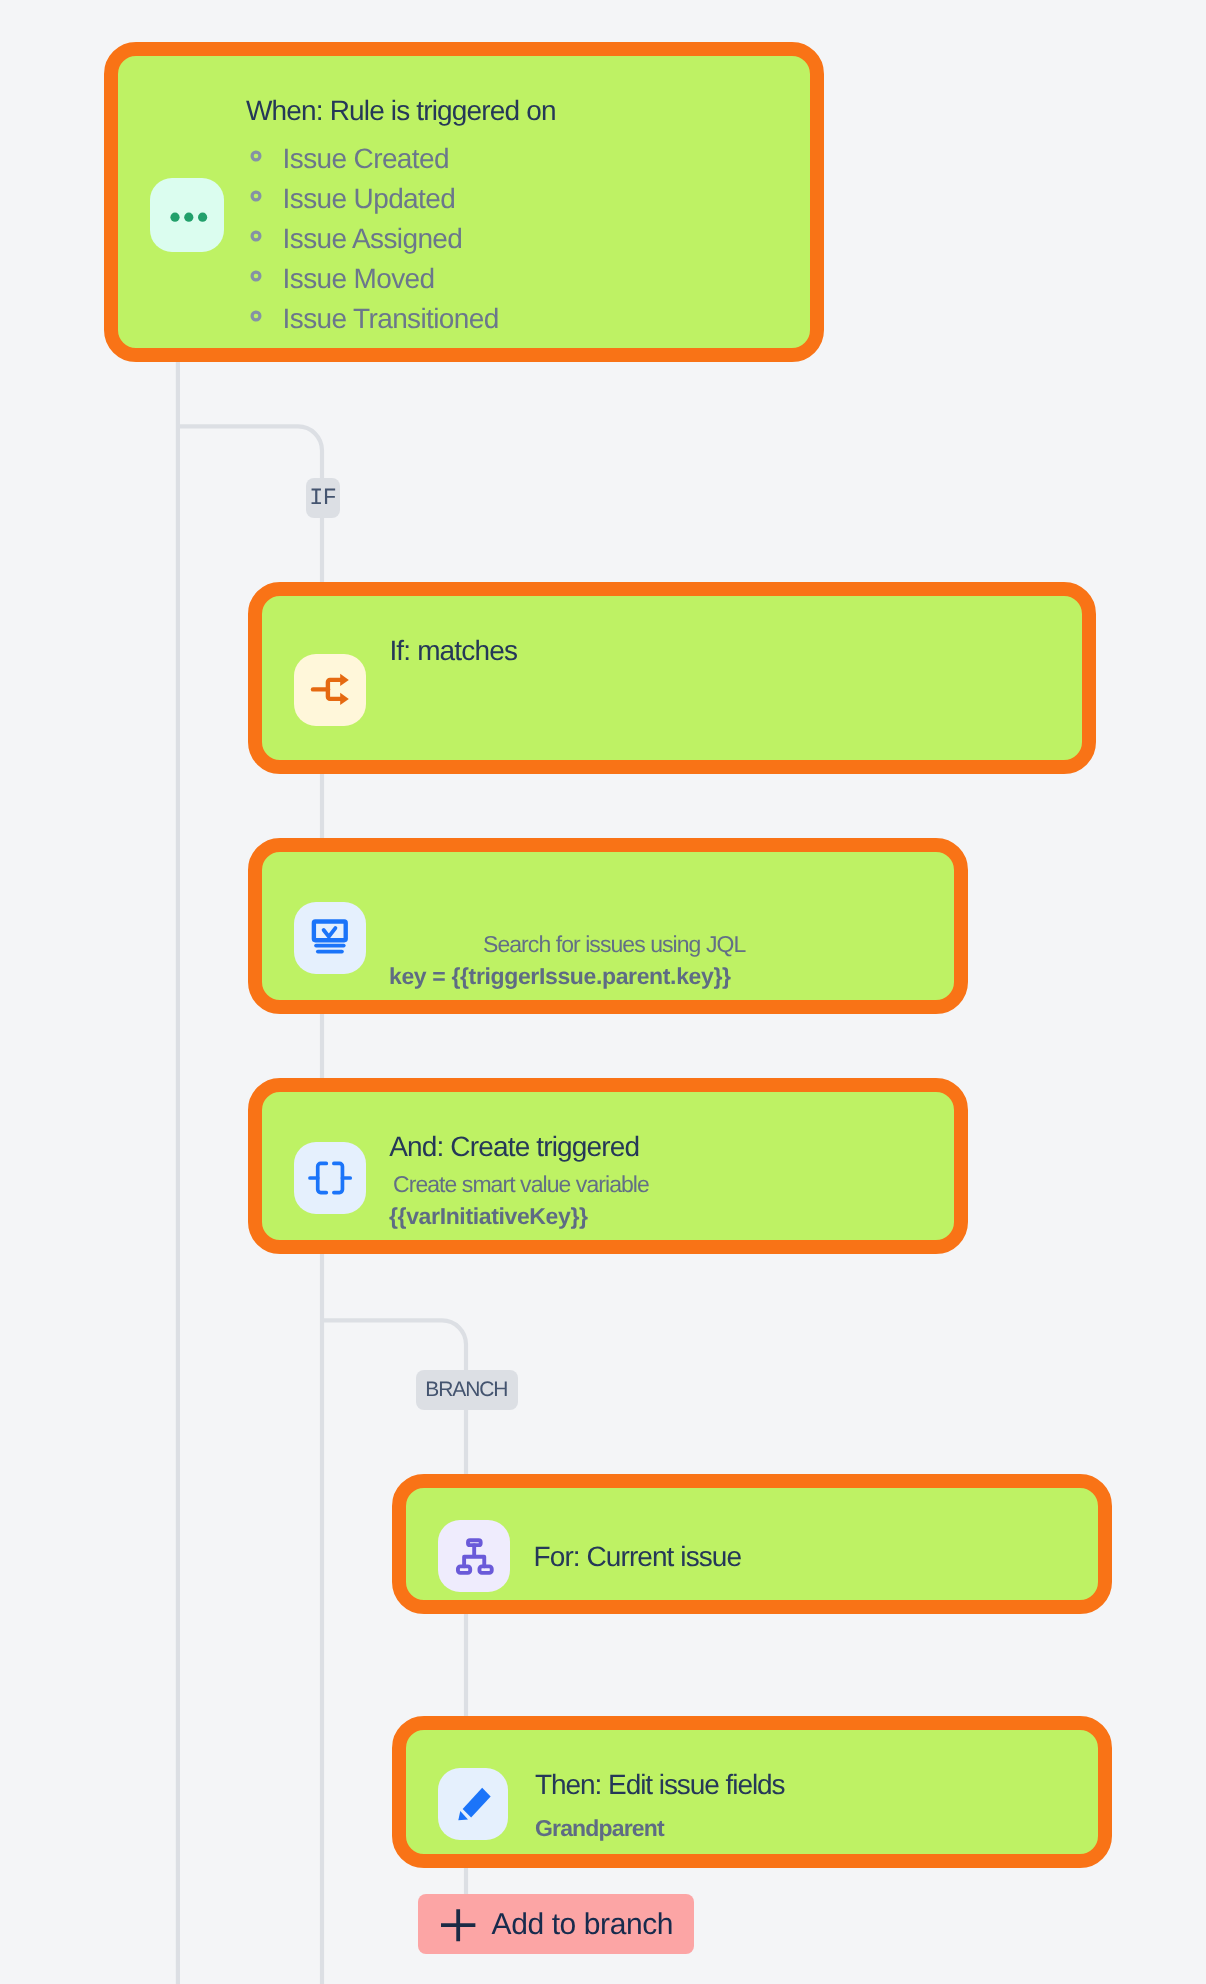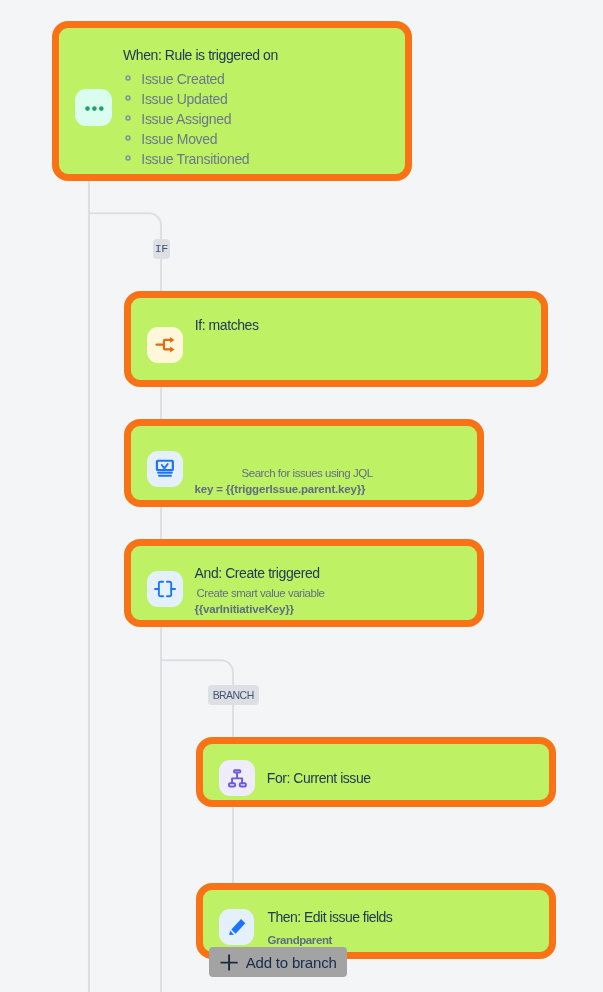--- a/index.html
+++ b/index.html
@@ -18,21 +18,21 @@
   
   .card{position:absolute;background:#bef264;border:7px solid #f97316;border-radius:16px;box-sizing:border-box;}
   .icon{position:absolute;border-radius:10px;display:flex;align-items:center;justify-content:center;}
   .title{position:absolute;color:#253858;font-size:14px;letter-spacing:-0.42px;line-height:22px;white-space:nowrap;}
   .body{position:absolute;color:#253858;font-size:14px;letter-spacing:-0.18px;line-height:20px;}
   .sub{position:absolute;color:#626f86;font-size:11.5px;letter-spacing:-0.47px;line-height:16px;white-space:nowrap;}
   .strong{position:absolute;color:#5e6c84;font-size:11.5px;letter-spacing:-0.18px;font-weight:bold;line-height:16px;white-space:nowrap;}
   ul.triggers{position:absolute;margin:0;padding:0;list-style:none;}
   ul.triggers li{position:relative;height:20px;color:#6b778c;font-size:14px;letter-spacing:-0.31px;line-height:20px;padding-left:15.3px;white-space:nowrap;}
   ul.triggers li .dot{position:absolute;left:-0.7px;top:6.3px;display:block;width:6px;height:6px;line-height:0;font-size:0;}
-  .addbtn{position:absolute;background:#a3a3a3;border:none;border-radius:4px;box-sizing:border-box;padding:0;
+  .addbtn{position:absolute;background:#fca5a5;border:none;border-radius:4px;box-sizing:border-box;padding:0;
     color:#172b4d;font-size:15px;letter-spacing:-0.2px;line-height:18px;font-family:inherit;cursor:pointer;text-align:left;}
 </style>
 </head>
 <body>
 
 <div class="canvas">
 
   <svg class="wires" width="603" height="992" viewBox="0 0 603 992">
     <g fill="none" stroke="#dcdfe4" stroke-width="2.1">
       <path d="M88.95 180.5 V992"></path>
@@ -127,21 +127,21 @@
           <rect x="15.05" y="10.1" width="6.35" height="2.45" rx="1.0"></rect>
           <rect x="10.0" y="23.2" width="6.15" height="3.25" rx="1.2"></rect>
           <rect x="20.8" y="23.2" width="6.15" height="3.25" rx="1.2"></rect>
           <path d="M18.15 12.55 V18.4 M13.1 23.2 V18.4 H23.2 V23.2"></path>
         </g>
       </svg>
     </div>
     <div class="title" style="left:63.8px;top:23.2px;letter-spacing:-0.46px;">For: Current issue</div>
   </div>
 
-  <div class="card" style="left:196px;top:883px;width:360px;height:76px;">
+  <div class="card" style="left:196px;top:858px;width:360px;height:76px;">
     <div class="icon" style="left:15.9px;top:18.9px;width:35.5px;height:36.3px;border-radius:11px;background:#e5f0fd;">
       <svg width="36" height="36" viewBox="0 0 36 36" aria-hidden="true" style="display:block;">
         <path d="M22.4 9.8 L26.7 14.2 L16.8 24.9 L12.5 20.5 Z" fill="#1b74f9"></path>
         <path d="M11.3 21.5 L15.2 25.9 L10.3 26.2 Z" fill="#1b74f9"></path>
       </svg>
     </div>
     <div class="title" style="left:64.5px;top:16.4px;letter-spacing:-0.53px;">Then: Edit issue fields</div>
     <div class="strong" style="left:64.5px;top:41.7px;letter-spacing:-0.42px;">Grandparent</div>
   </div>
 

